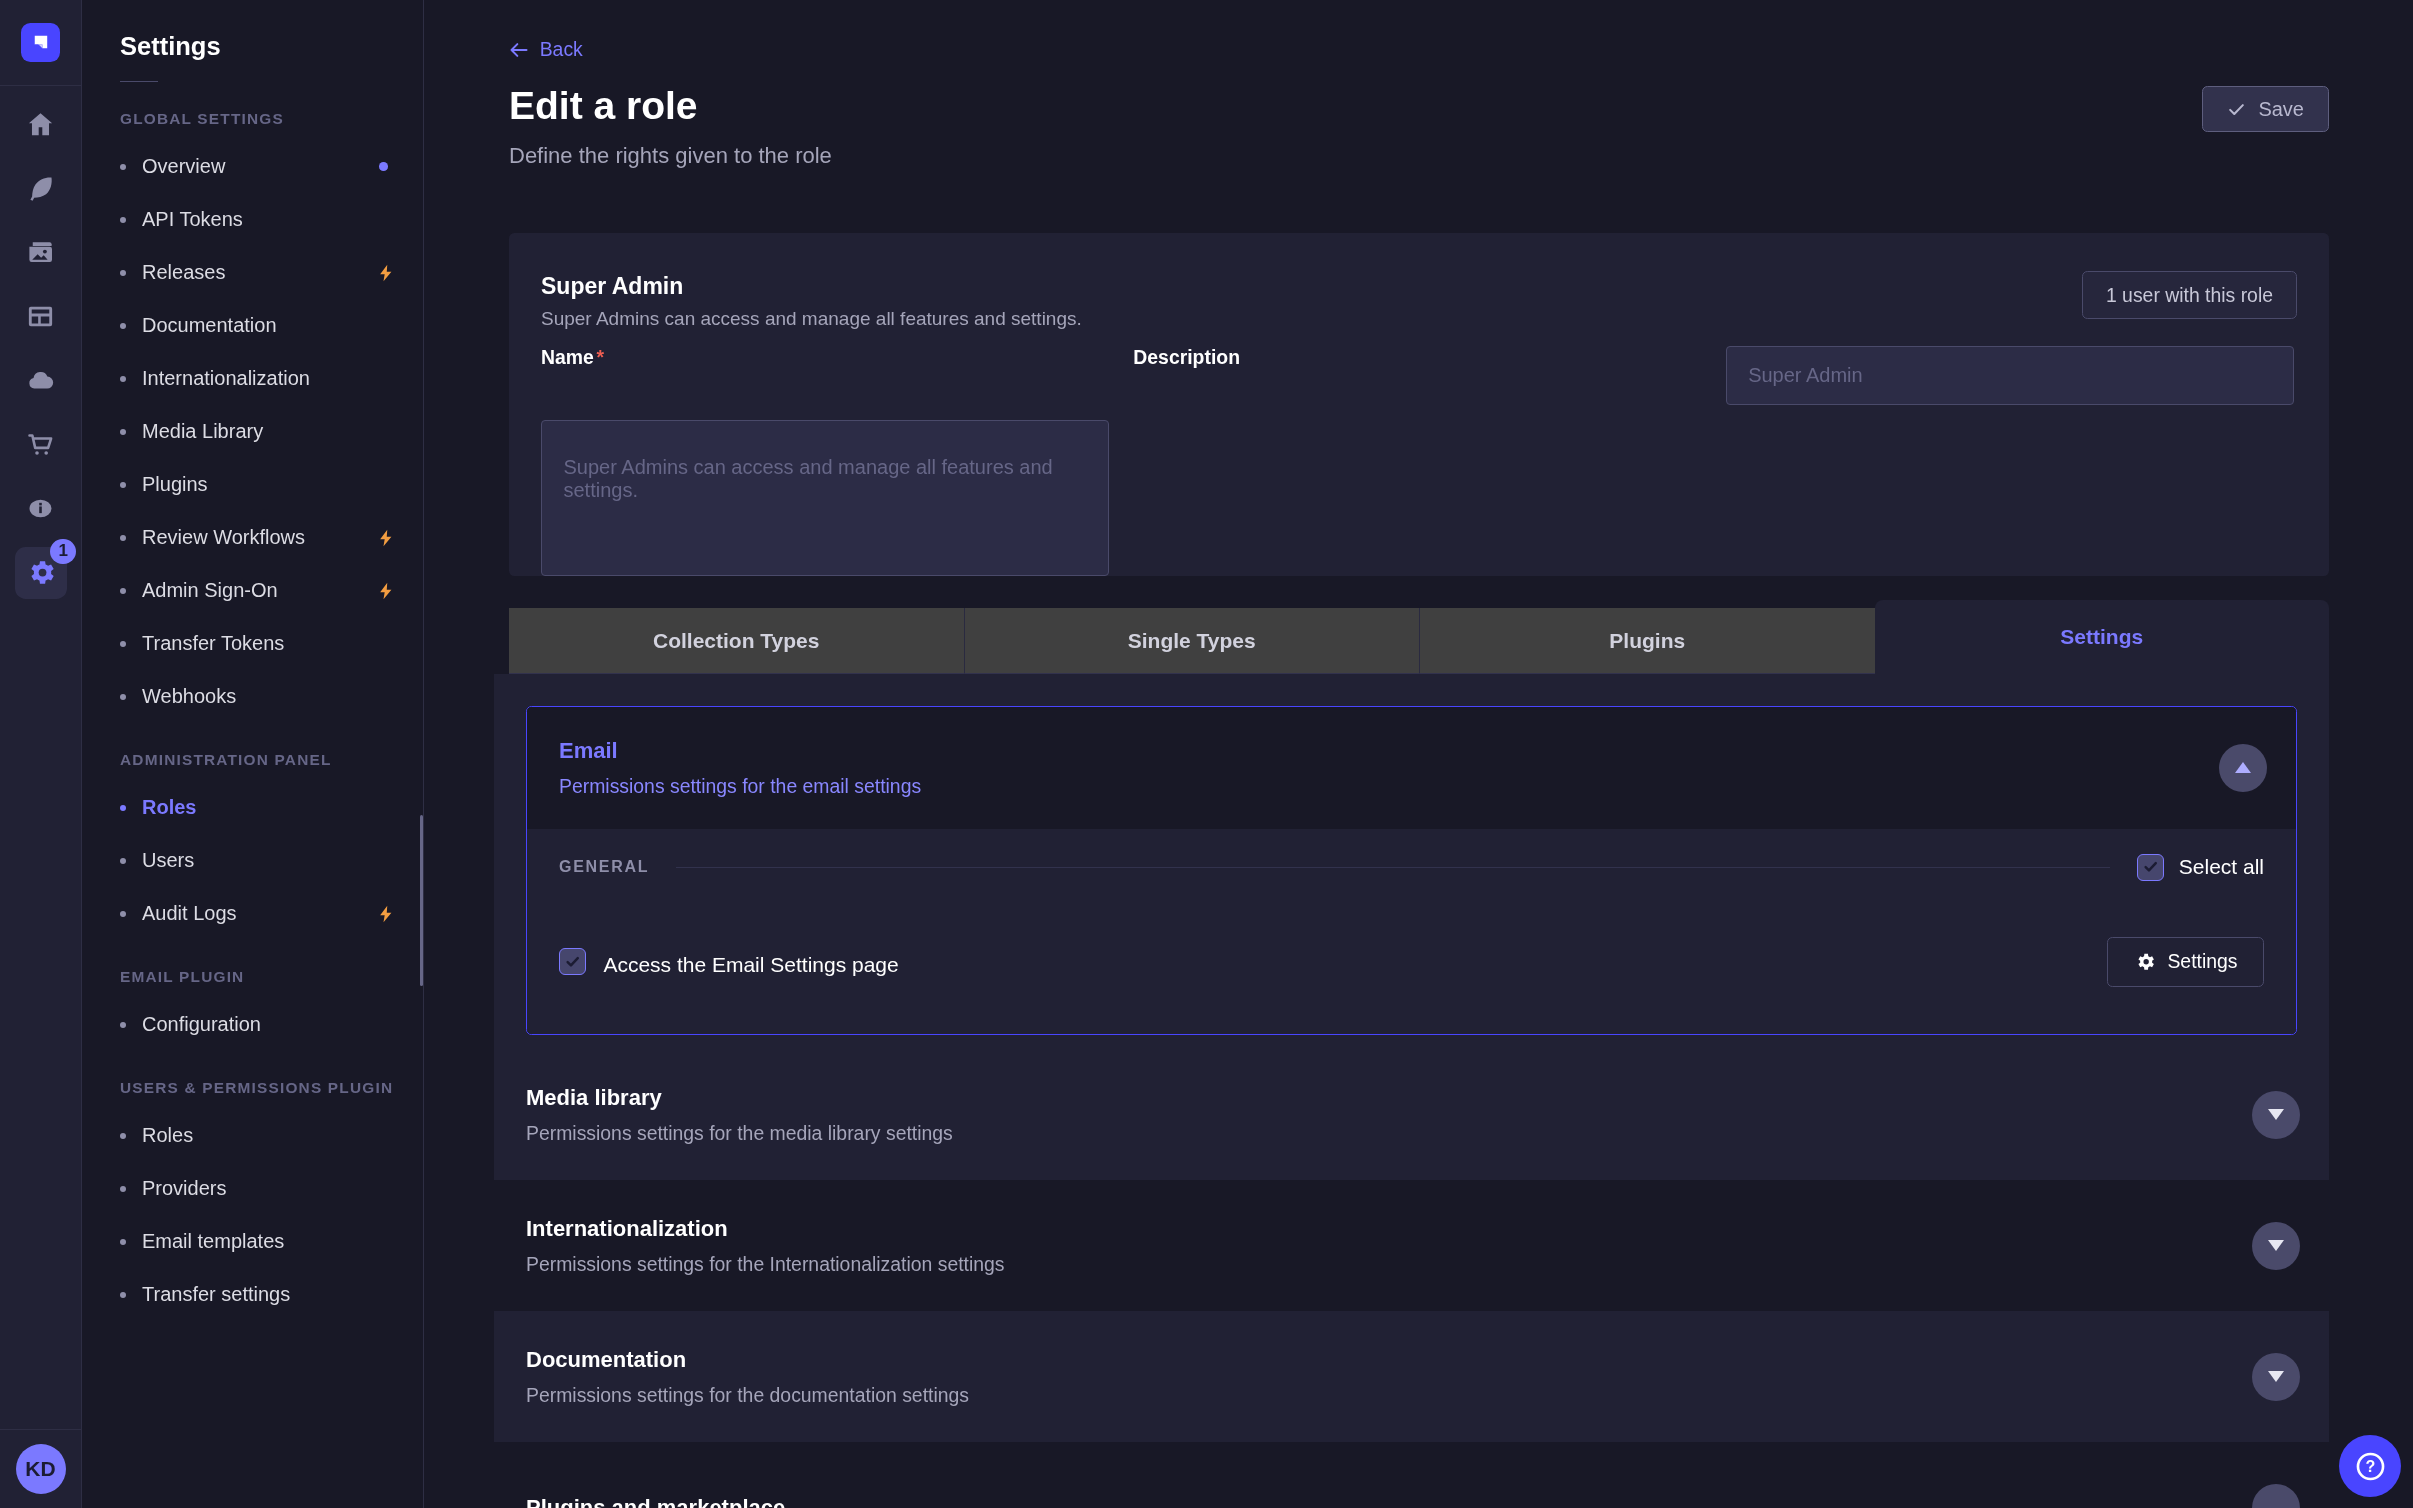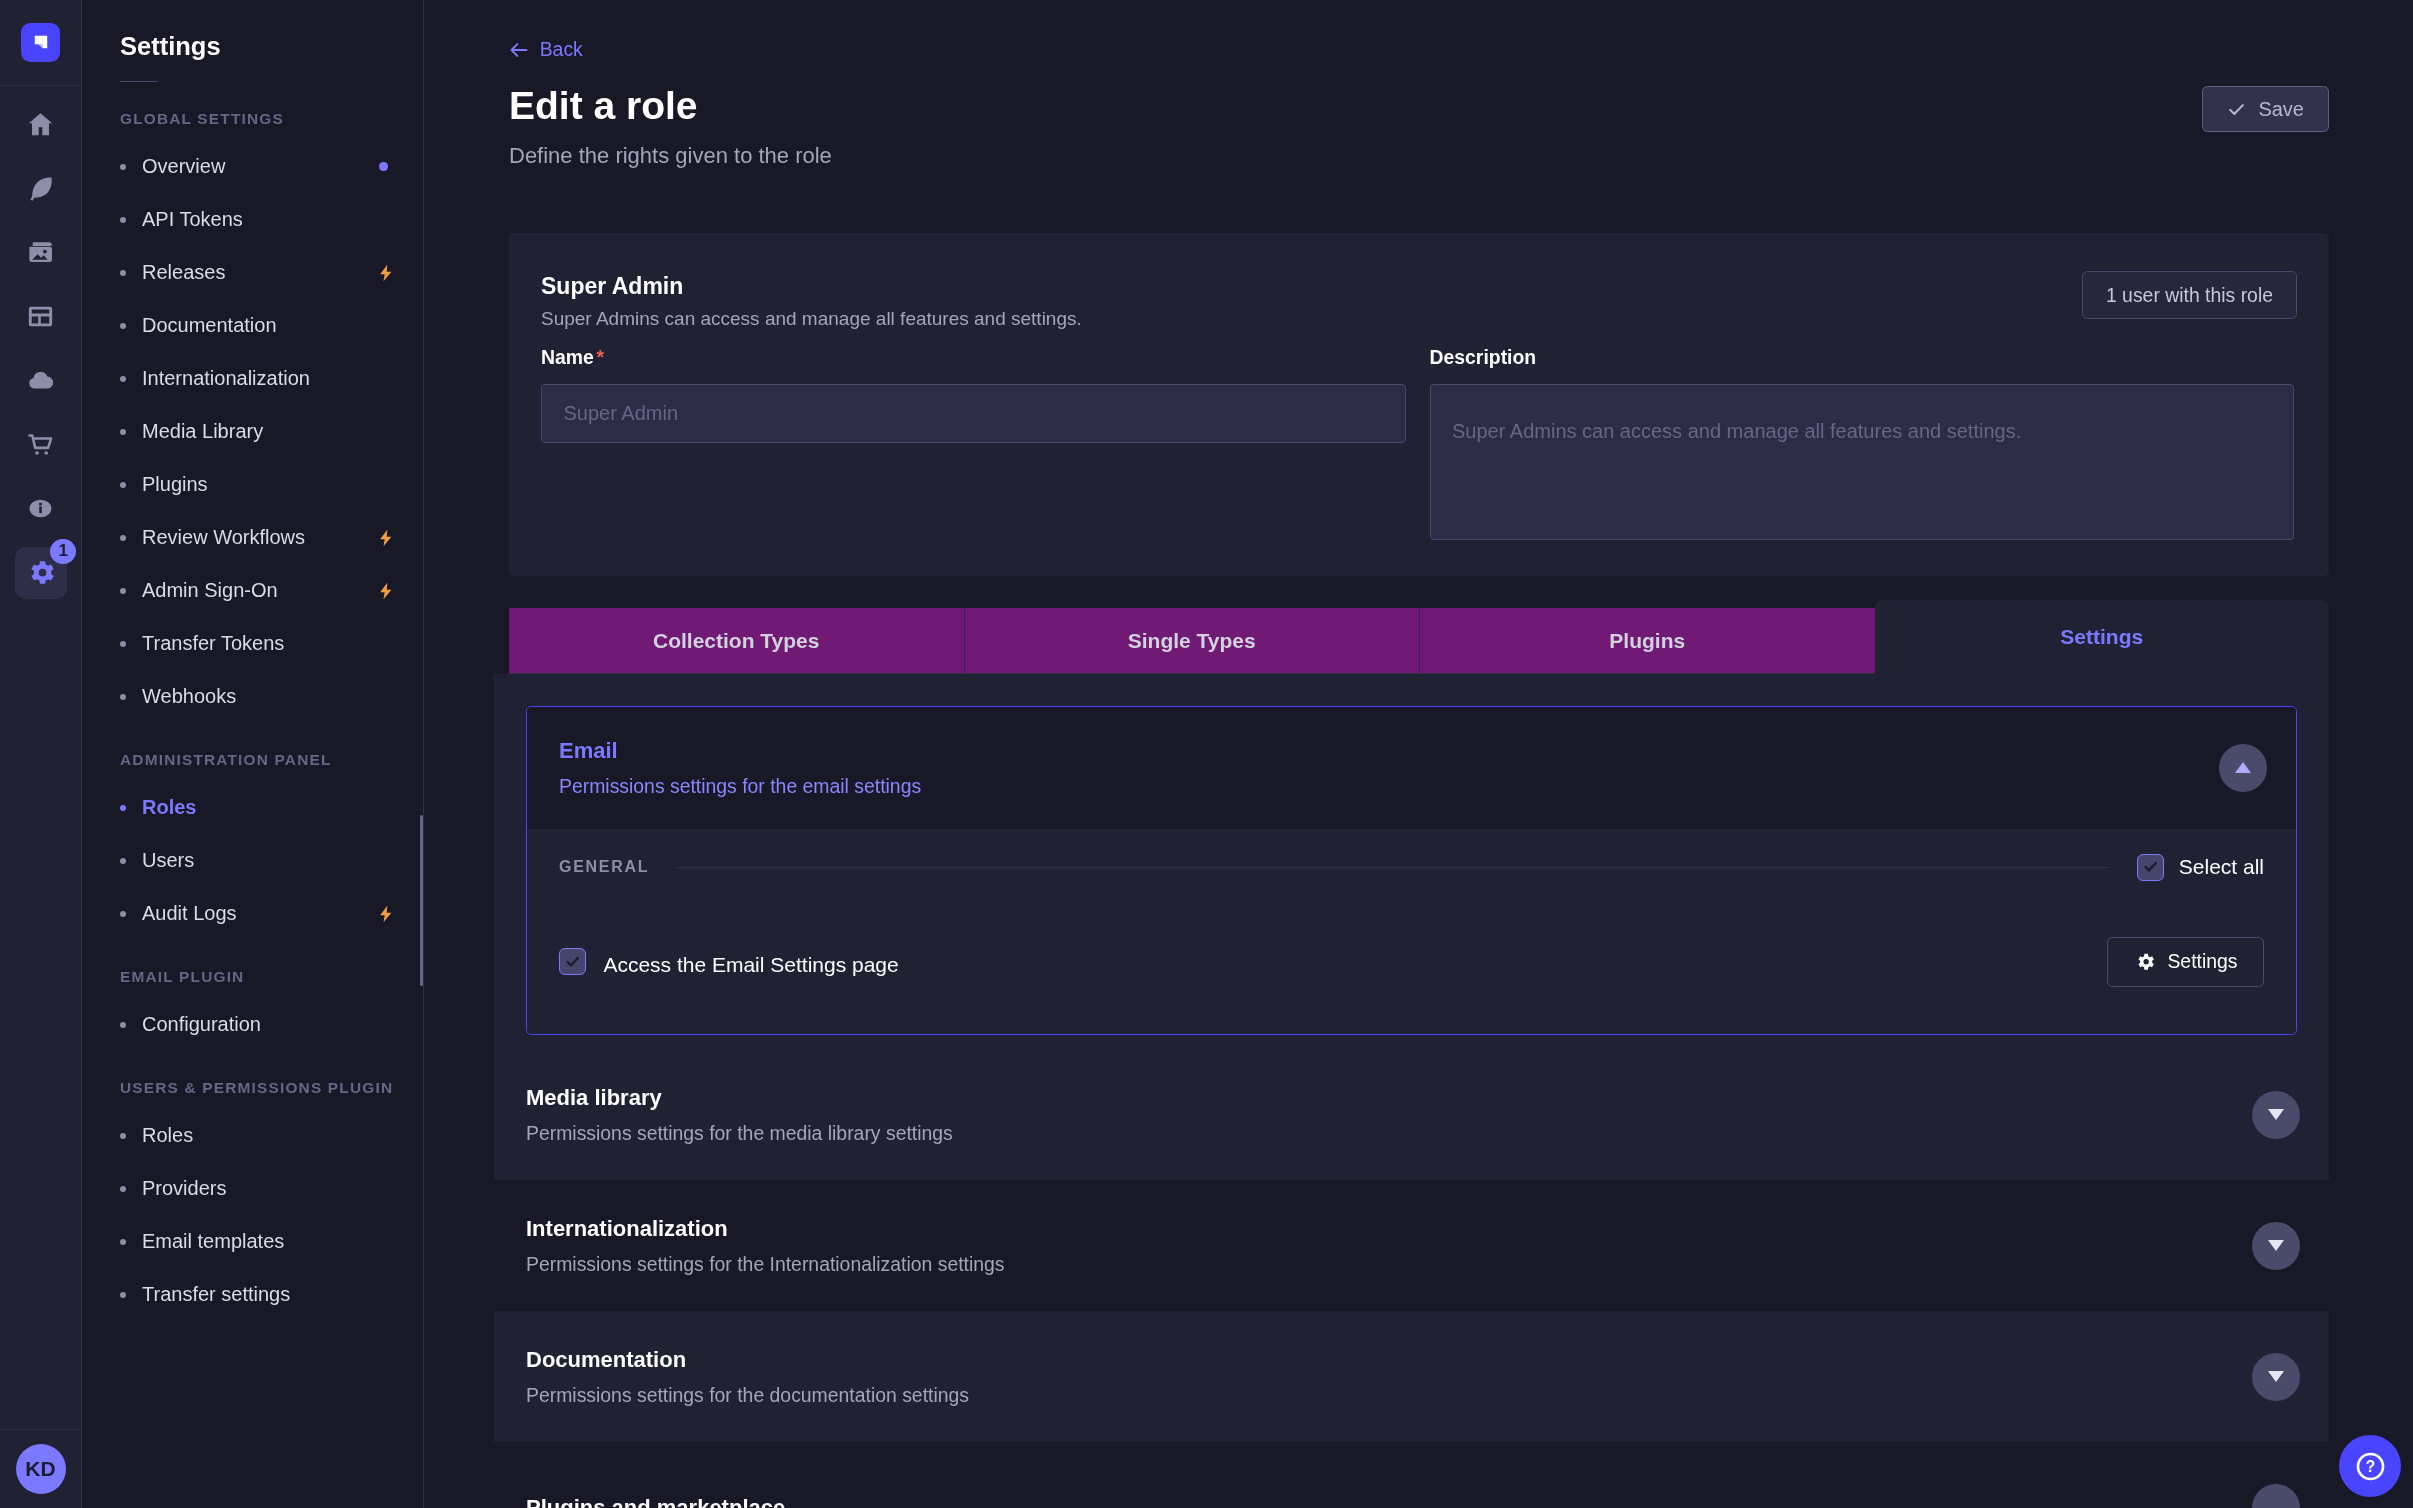--- a/index.html
+++ b/index.html
@@ -65,32 +65,32 @@
 
   
   .role-card { position:absolute; top:233px; left:85px; right:84px; height:343px;
                background:#212134; border-radius:5.4px; }
   .rc-title { position:absolute; top:40px; left:32px; font-size:23px; font-weight:700; color:#ffffff; }
   .rc-sub { position:absolute; top:75px; left:32px; font-size:19px; color:#a5a5ba; }
   .users-btn { position:absolute; top:38px; right:32px; height:48px; padding:0 23px;
                background:#26263c; border:0.7px solid #4a4a6a; border-radius:5.4px;
                display:flex; align-items:center; color:#c8c8d8; font-size:19.4px; cursor:pointer; }
   .rc-form { position:absolute; left:32px; right:35px; top:113px;
-             display:grid; grid-template-columns:1fr 1fr; column-gap:24px; row-gap:14.7px;
+             display:grid; grid-template-columns:1fr 1fr 1fr; column-gap:24px; row-gap:14.7px;
              align-items:start; }
   .fld-label { font-size:19.4px; font-weight:700; color:#ffffff; }
   .req { color:#ee5e52; margin-left:2.7px; }
   .fld-input { height:59px; background:#2c2c46; border:0.7px solid #4a4a6a; border-radius:4px;
                display:flex; align-items:center; padding:0 21.5px; font-size:20px; color:#666687; }
   .fld-textarea { height:156px; background:#2c2c46; border:0.7px solid #4a4a6a; border-radius:4px;
                   padding:35px 21.5px 0; font-size:20px; color:#666687; }
 
   
   .tabs { position:absolute; left:85px; right:84px; top:600px; height:74px; display:flex; }
-  .tab { flex:1; margin-top:8px; height:66px; background:#701a75;
+  .tab { flex:1; margin-top:8px; height:66px; background:#404040;
          display:flex; align-items:center; justify-content:center;
          font-size:21px; font-weight:600; color:#d2d2de;
          border-bottom:0.7px solid #32324d; cursor:pointer; }
   .tab + .tab { border-left:0.7px solid #2a2a40; }
   .tab.active { margin-top:0; height:74px; background:#212134; border-radius:8px 8px 0 0;
                 color:#7b79ff; border-bottom:none; border-left:none; }
 
   
   .panel { position:absolute; left:70px; right:84px; top:674px; height:835px;
            background:#212134; overflow:hidden; }

